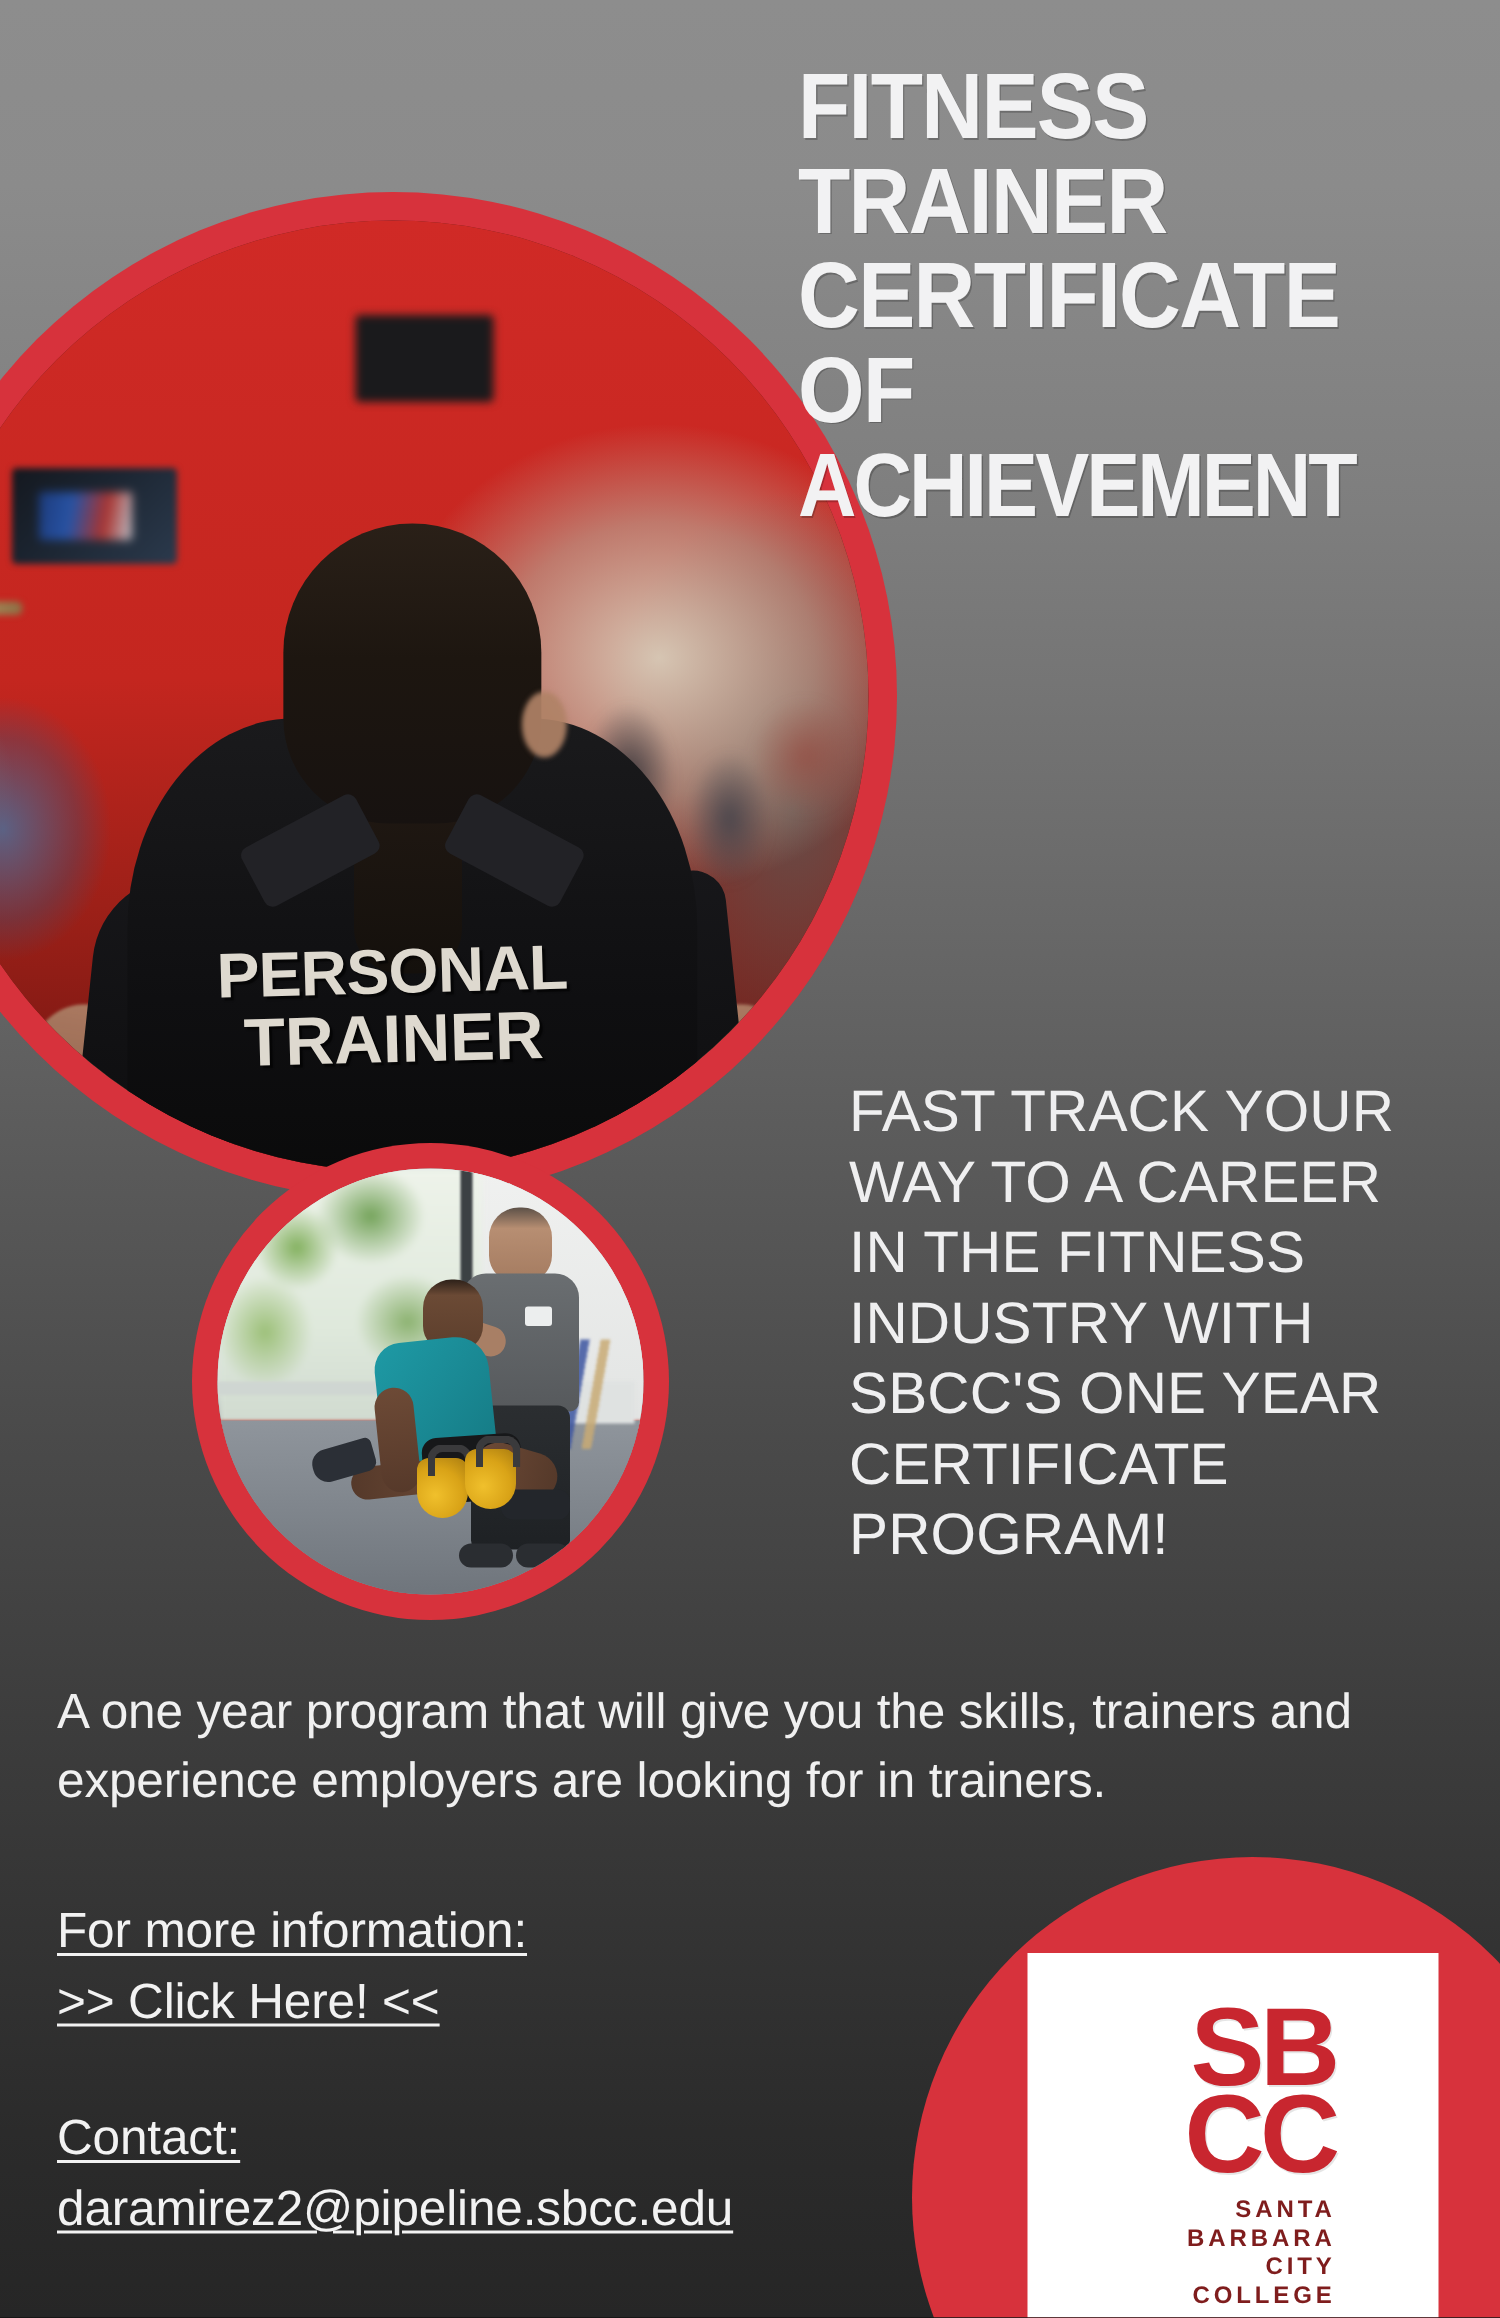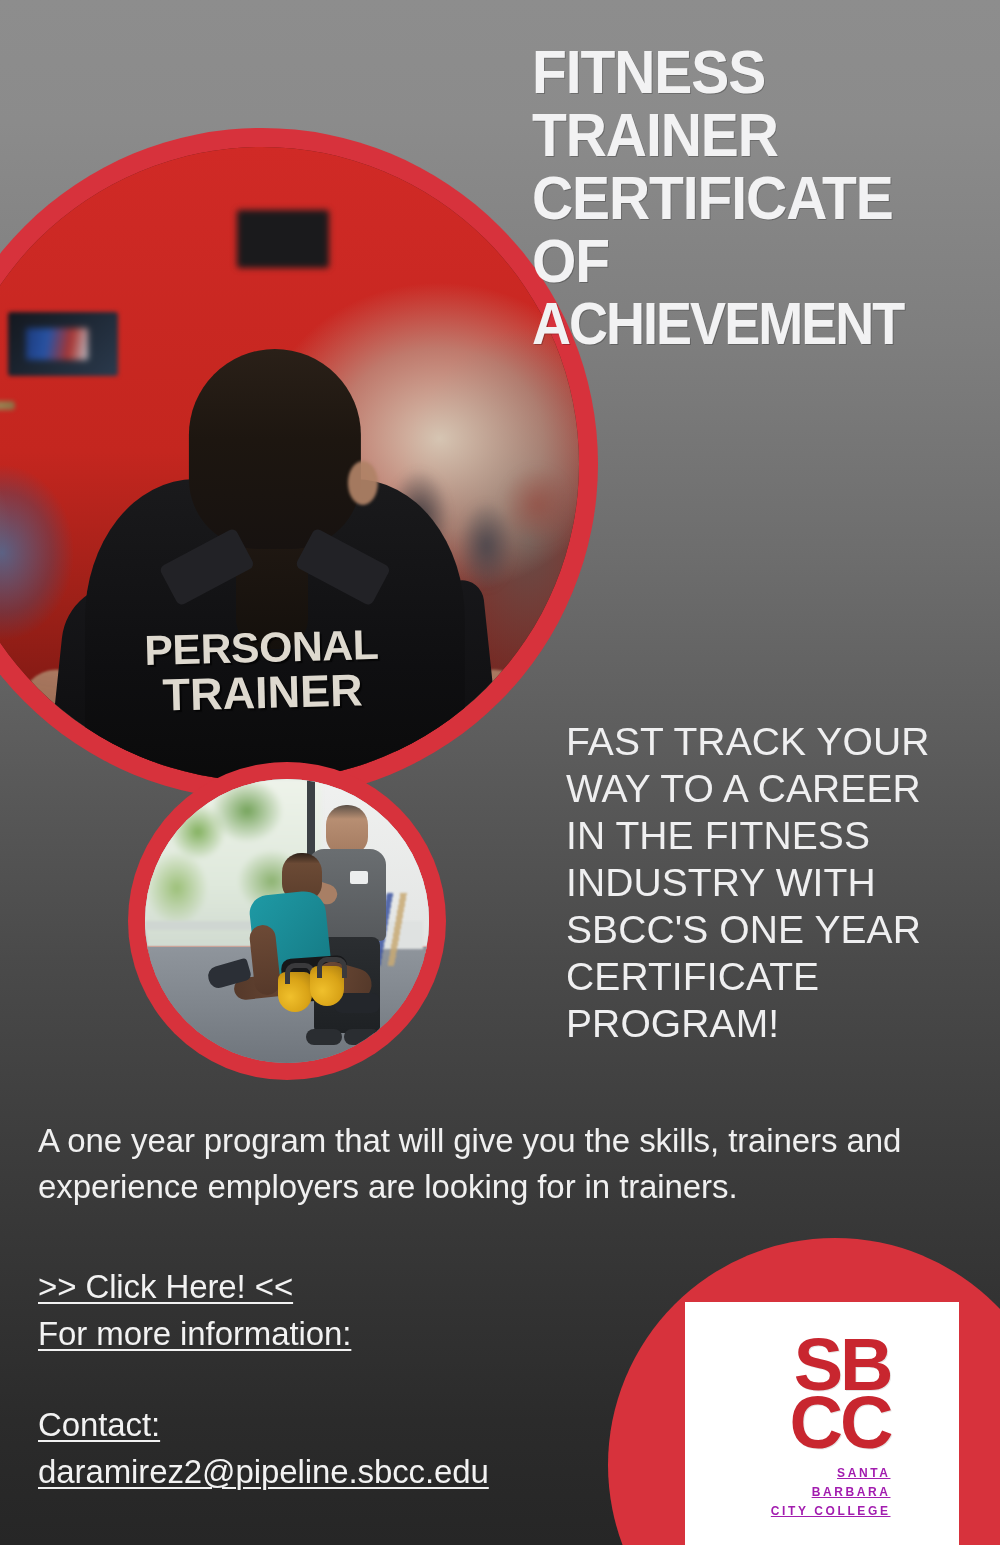--- a/index.html
+++ b/index.html
@@ -576,25 +576,24 @@
     font-size: 74px;
     line-height: 58px;
     letter-spacing: -3px;
     text-shadow: 1px 1px 0 rgba(0,0,0,.10);
   }
   .logo-cc { margin-left: 14px; }
   .logo-name {
     margin-top: 12px;
     font-family: "Liberation Sans", sans-serif;
     font-weight: 700;
-    font-size: 12px;
+    font-size: 16px;
     line-height: 19px;
     letter-spacing: 2.6px;
-    color: #a21caf;
-    text-decoration: underline;
+    color: #7f1d1d;
   }
 </style>
 </head>
 <body>
 
 <div class="poster">
 
   <div class="circle-big">
     <div class="photo">
       <div class="gym1">
@@ -665,22 +664,22 @@
     <div class="title-line">CERTIFICATE</div>
     <div class="title-line">OF</div>
     <div class="title-line tl-ach">ACHIEVEMENT</div>
   </div>
 
   <div class="subhead">FAST TRACK YOUR WAY TO A CAREER IN THE FITNESS INDUSTRY WITH SBCC'S ONE YEAR CERTIFICATE PROGRAM!</div>
 
   <div class="para">A one year program that will give you the skills, trainers and experience employers are looking for in trainers.</div>
 
   <div class="links">
+    <span class="ln">For more information:</span>
     <span class="ln">&gt;&gt; Click Here! &lt;&lt;</span>
-    <span class="ln">For more information:</span>
     <span class="gap"></span>
     <span class="ln">Contact:</span>
     <span class="ln">daramirez2@pipeline.sbcc.edu</span>
   </div>
 
   <div class="logo-circle"></div>
   <div class="logo-card">
     <div class="logo-inner">
       <div class="logo-sb">SB</div>
       <div class="logo-cc">CC</div>

